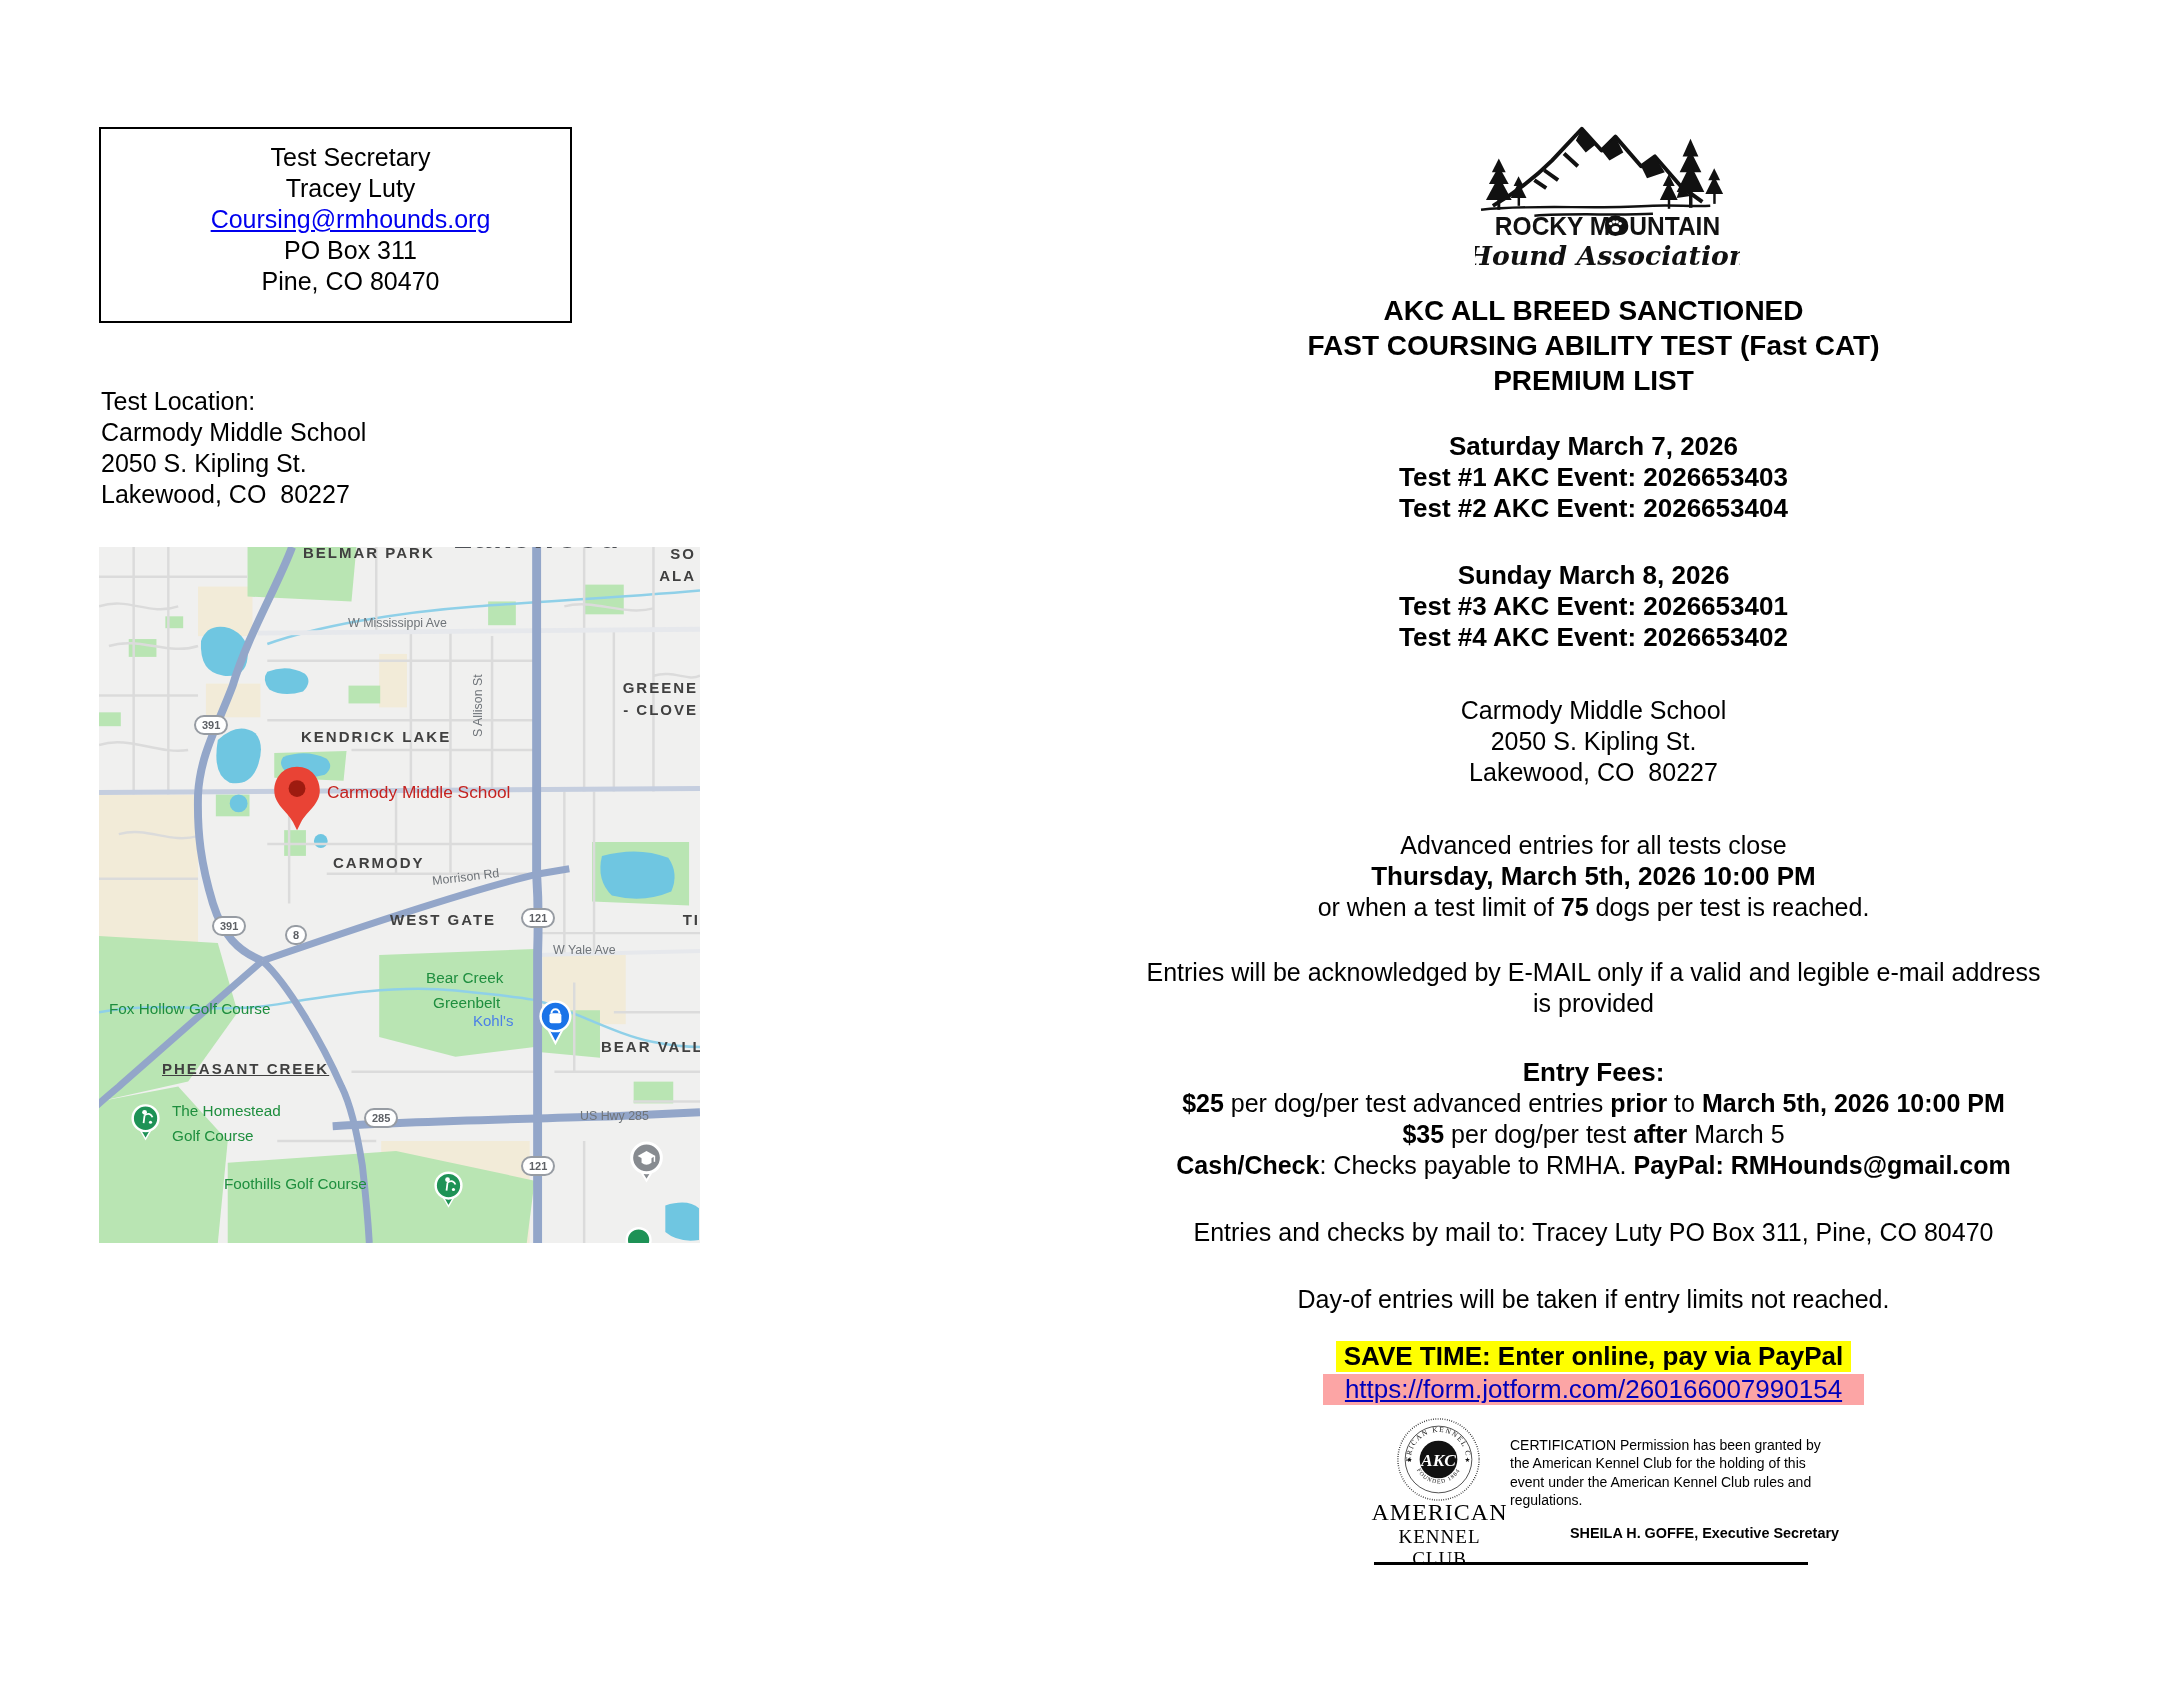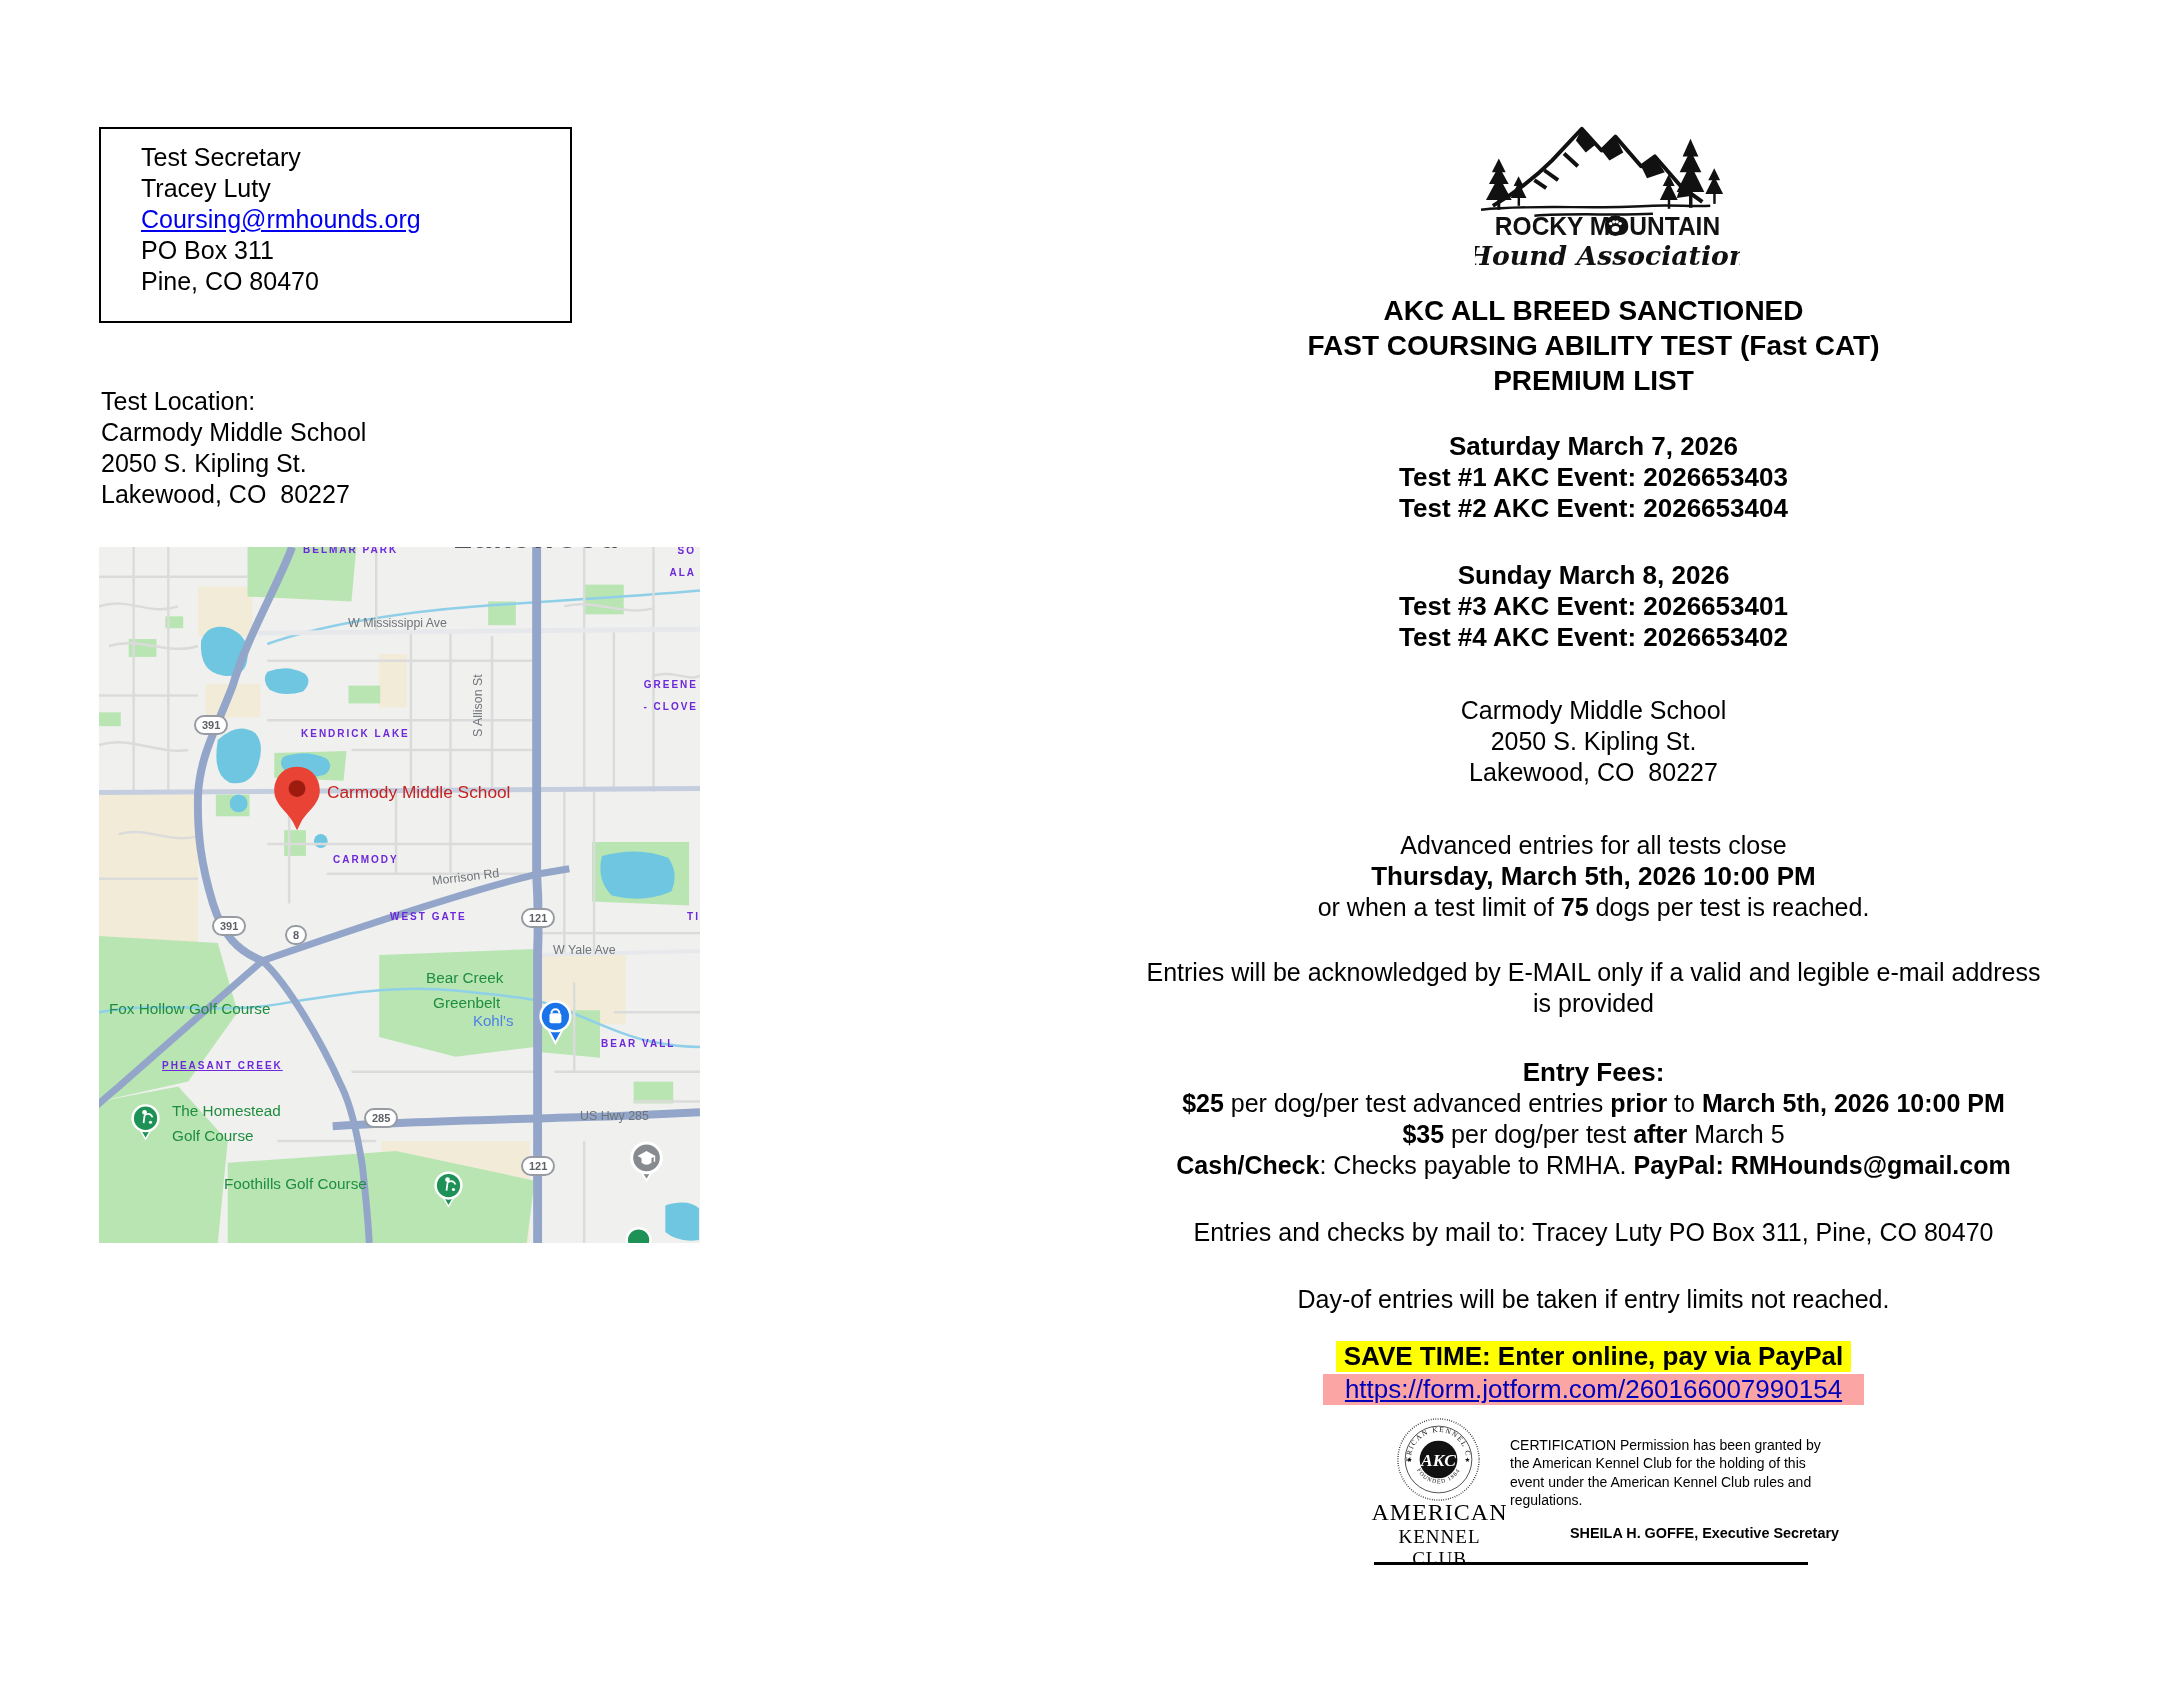--- a/index.html
+++ b/index.html
@@ -3,31 +3,31 @@
 <meta charset="utf-8">
 <style>
   html,body{margin:0;padding:0;background:#ffffff;}
   .page{position:relative;width:2178px;height:1683px;background:#fff;overflow:hidden;
         font-family:"Liberation Sans",sans-serif;color:#000;}
   .pre{white-space:pre-wrap;}
 
   
   .sec-box{position:absolute;left:99px;top:127px;width:473px;height:196px;
            border:2px solid #000;box-sizing:border-box;padding:13px 10px 0 40px;
-           font-size:25px;line-height:31px;}
+           font-size:25px;line-height:31px;text-align:center;}
   a.doc-link{color:#0000EE;text-decoration:underline;cursor:pointer;}
   .loc-block{position:absolute;left:101px;top:386px;font-size:25px;line-height:31px;}
 
   
   .map{position:absolute;left:99px;top:547px;width:601px;height:696px;overflow:hidden;
        background:#F0F0EF;}
   .map svg.base{position:absolute;left:0;top:0;}
   .ml{position:absolute;white-space:nowrap;font-family:"Liberation Sans",sans-serif;}
   .citylbl{font-size:31px;font-weight:bold;color:#4E5156;letter-spacing:2px;}
-  .area{font-size:10px;font-weight:bold;color:#6d28d9;letter-spacing:2px;}
+  .area{font-size:15px;font-weight:bold;color:#404040;letter-spacing:2px;}
   .street{font-size:12.4px;color:#6F7479;}
   .greenlbl{font-size:15.3px;color:#1E8E3E;}
   .redlbl{font-size:17.3px;color:#C5221F;}
   .kohlslbl{font-size:15px;color:#4A7FE8;}
   .vert{transform:rotate(-90deg);transform-origin:left bottom;}
   .tilt{transform:rotate(-7deg);}
   .shield{position:absolute;background:#fff;border:2px solid #979CA3;border-radius:10px;
           font-size:11px;font-weight:bold;color:#5E6166;padding:0 6px;line-height:16px;}
 
   

